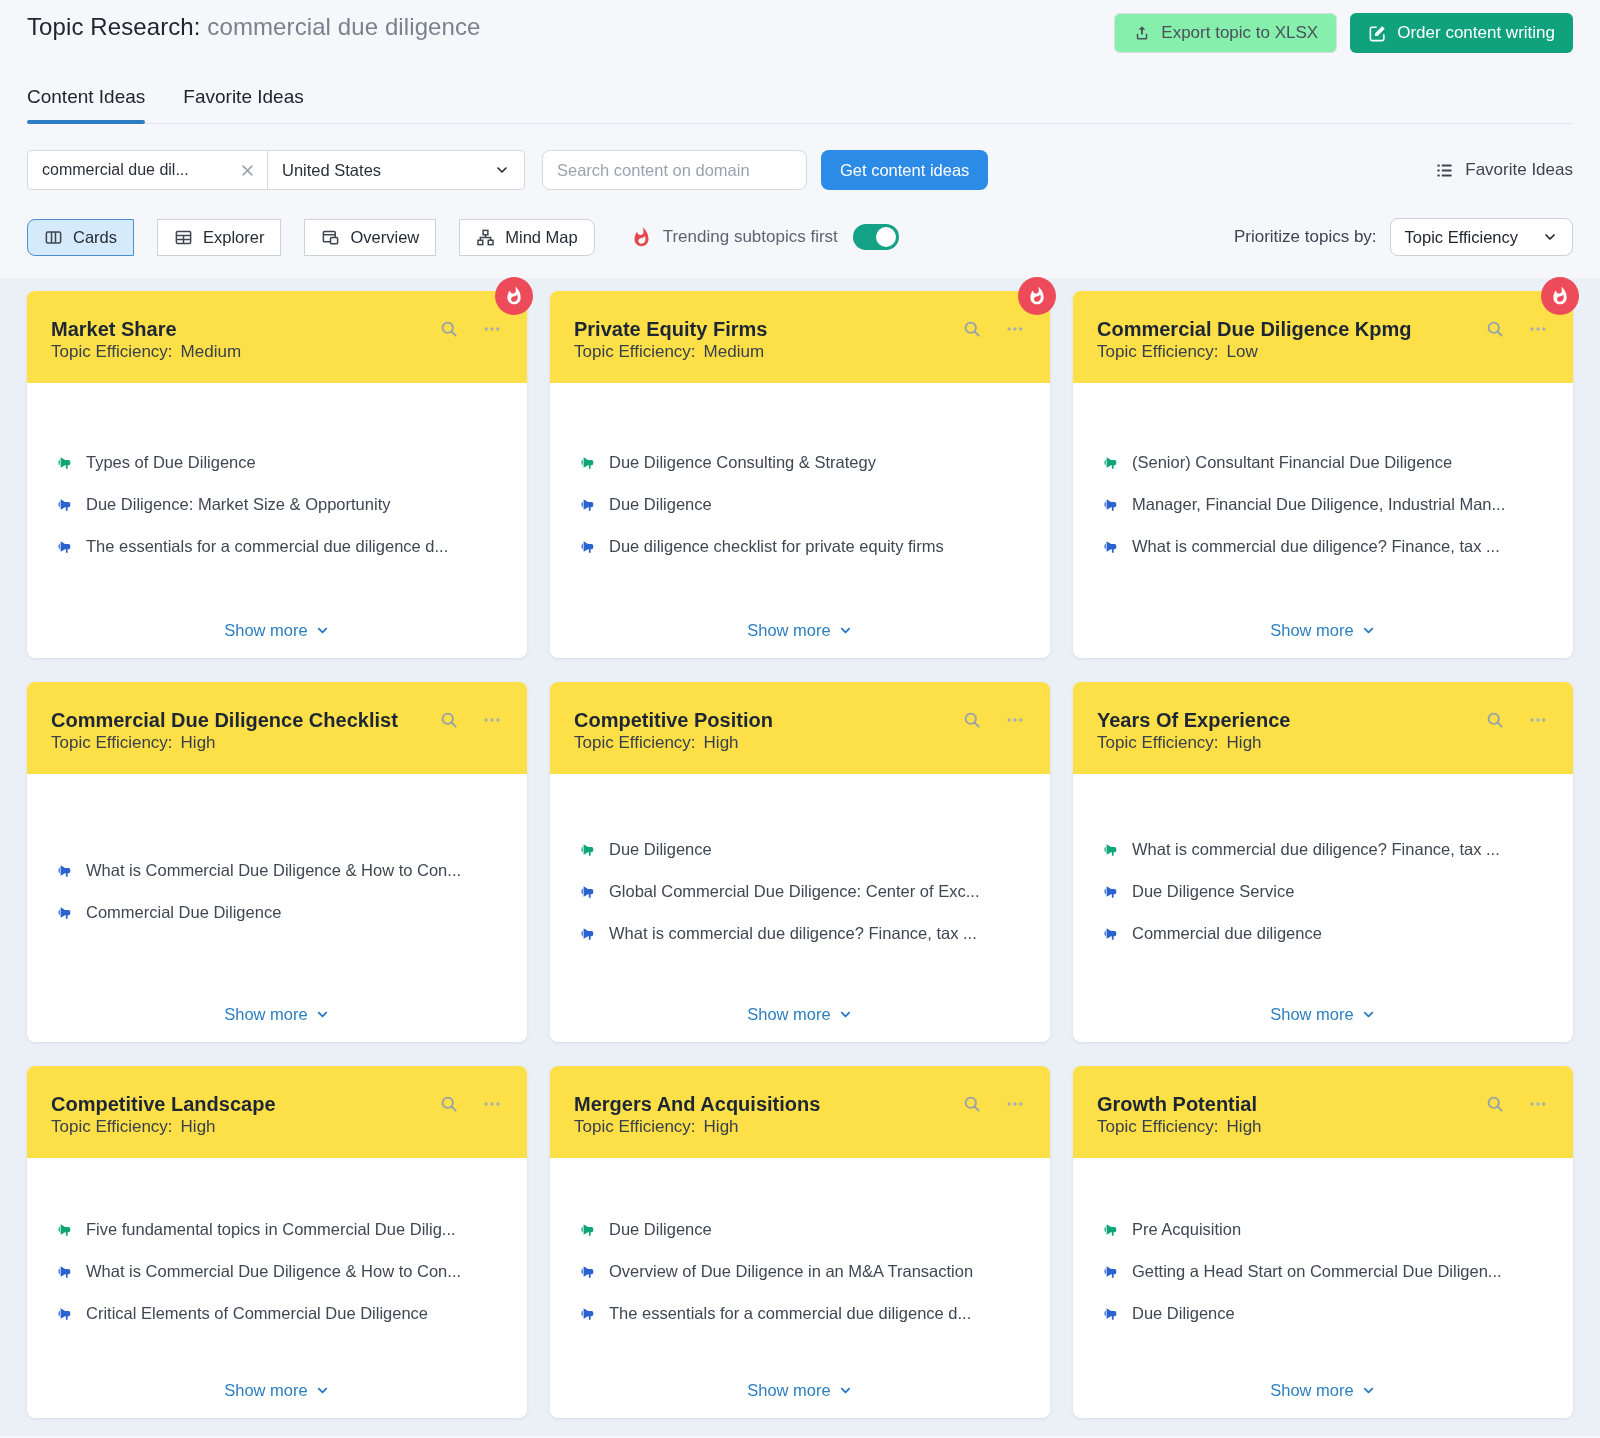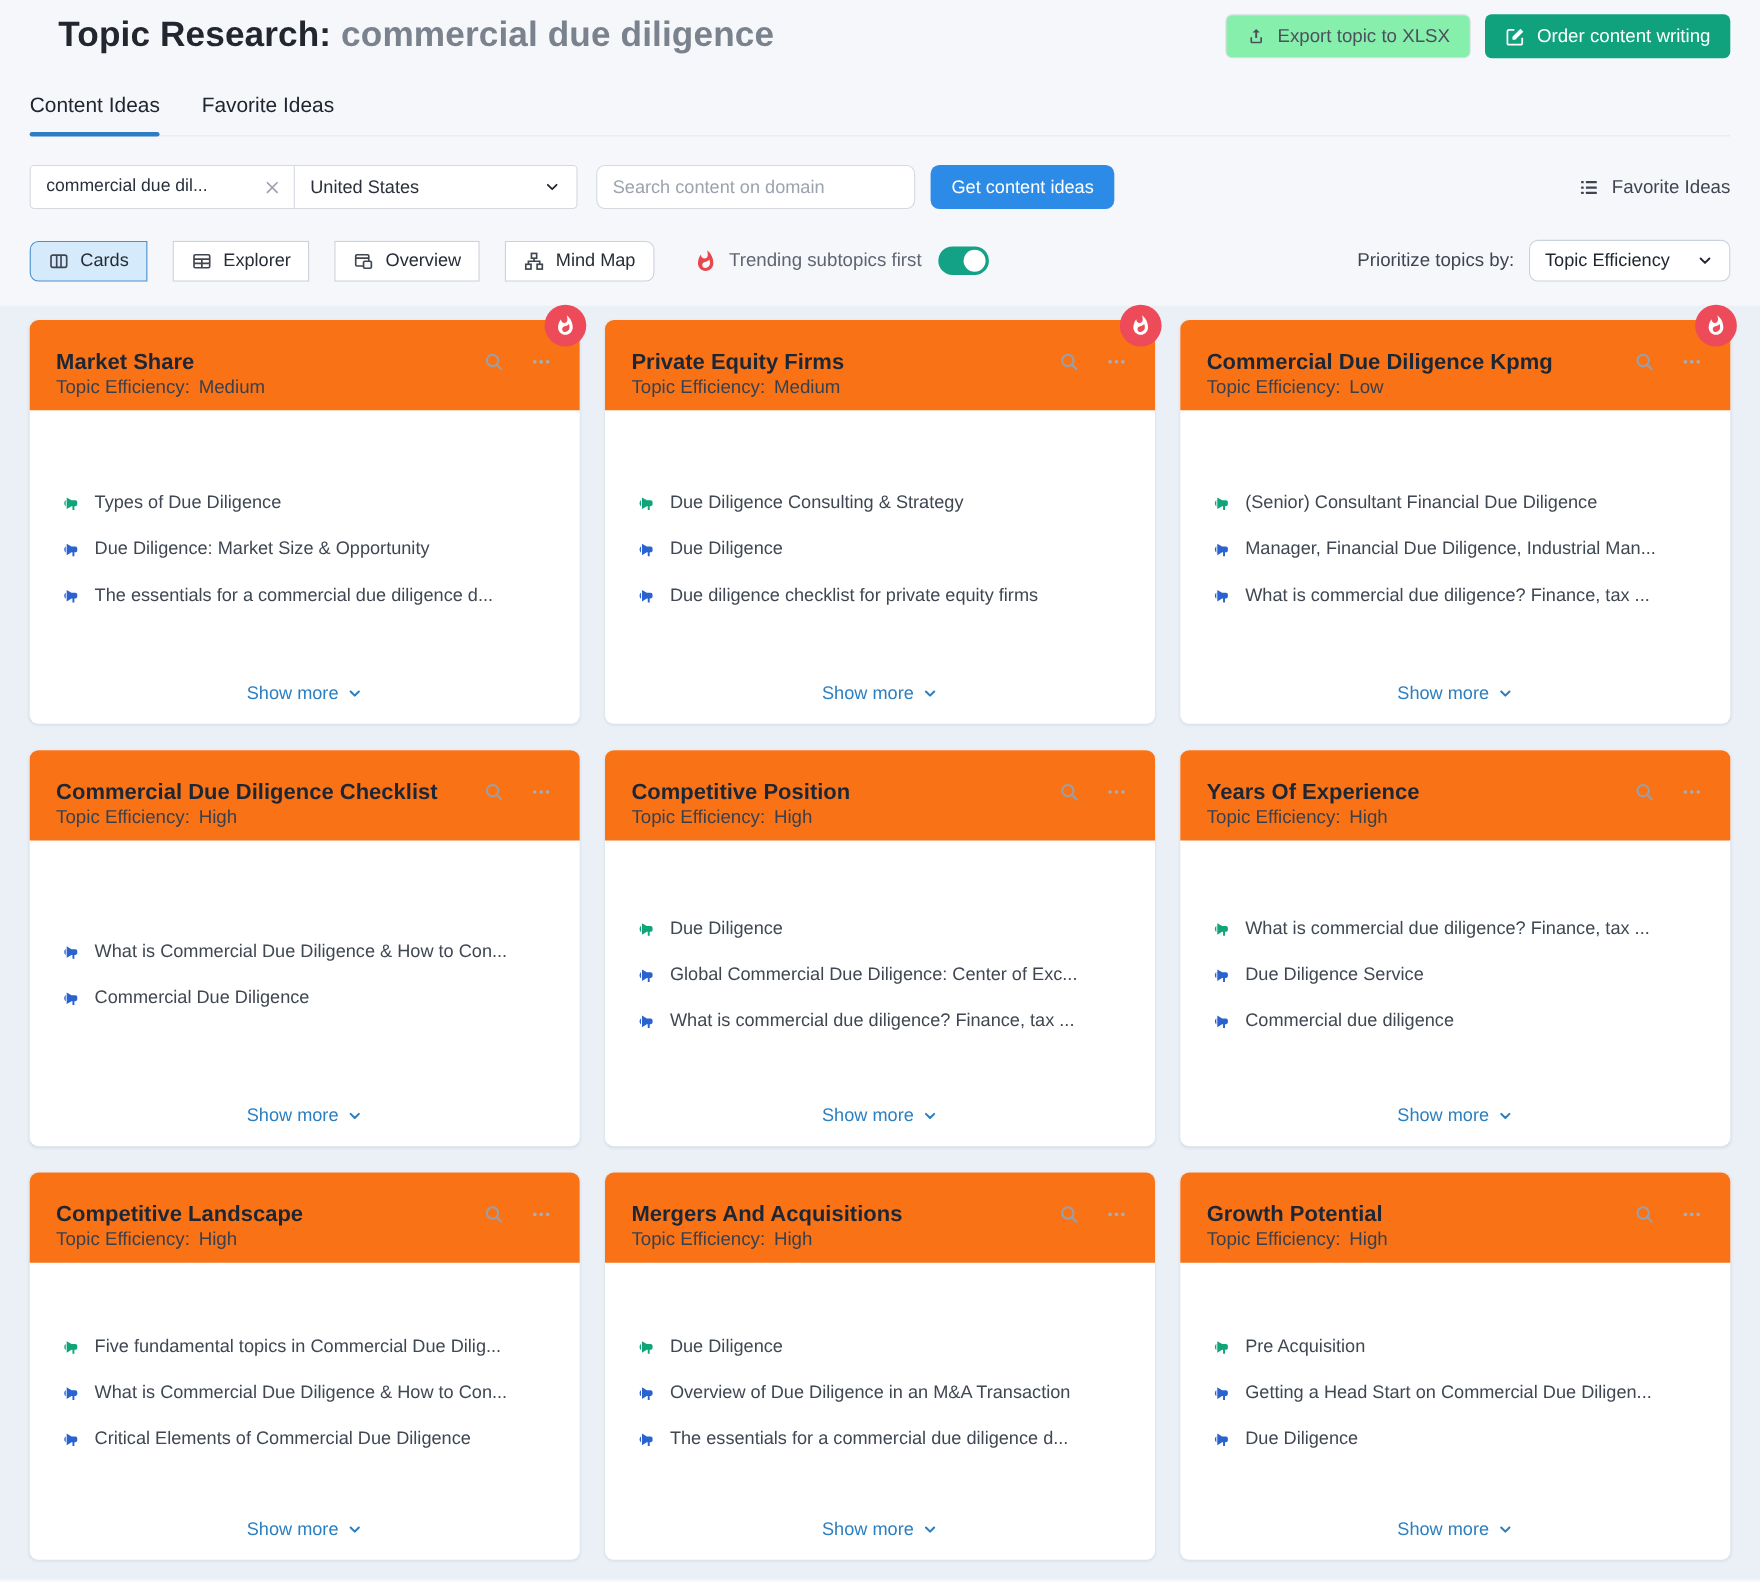--- a/index.html
+++ b/index.html
@@ -1,57 +1,57 @@
 <!DOCTYPE html>
 <html><head>
 <meta charset="utf-8">
 <style>
   * { margin:0; padding:0; box-sizing:border-box; }
   body { font-family:"Liberation Sans", sans-serif; }
   .page { width:1600px; height:1438px; background:#F6F7FB; overflow:hidden; position:relative; }
 
   .topbar { padding:0 27px; }
   .title-row { display:flex; justify-content:space-between; align-items:flex-start; padding-top:13px; }
-  .page-title { font-size:32px; font-weight:700; color:#21262F; letter-spacing:.1px;margin-left:26px; }
+  .page-title { font-size:24px; font-weight:400; color:#21262F; letter-spacing:.1px; }
   .page-title .query { color:#7A828D; }
   .actions { display:flex; gap:13px; }
   .btn { display:flex; align-items:center; gap:10px; height:40px; border-radius:6px; border:none; cursor:pointer; font-family:inherit; font-size:17px; padding:0 18px; }
   .btn-export { background:#86efac; border:1px solid #DBDEE3; color:#4B515C; }
   .btn-order { background:#0FA27D; color:#FFFFFF; font-weight:500; }
 
   .tabs { display:flex; gap:38px; margin-top:33px; border-bottom:1px solid #E4E8EE; }
   .tab { font-size:19px; font-weight:500; color:#20262F; padding-bottom:15px; position:relative; cursor:pointer; }
   .tab.active::after { content:""; position:absolute; left:0; right:0; bottom:-1px; height:4px; background:#2E7CC3; border-radius:2px; }
 
   .filters { display:flex; align-items:center; margin-top:26px; }
   .combo { display:flex; height:40px; background:#FFF; border:1px solid #D4D9E0; border-radius:4px; }
   .kw-field { width:240px; display:flex; align-items:center; justify-content:space-between; padding:0 12px 0 14px; border-right:1px solid #D4D9E0; font-size:16px; color:#2A303B; cursor:text; }
   .country-select { width:256px; display:flex; align-items:center; justify-content:space-between; padding:0 14px; font-size:16.5px; color:#2A303B; cursor:pointer; }
-  .domain-field { margin-left:17px; width:290px; height:40px; border:1px solid #D4D9E0; border-radius:8px; background:#FFF; font-size:16.5px; color:#3A414D; padding:0 14px; font-family:inherit; }
+  .domain-field { margin-left:17px; width:265px; height:40px; border:1px solid #D4D9E0; border-radius:8px; background:#FFF; font-size:16.5px; color:#3A414D; padding:0 14px; font-family:inherit; }
   .domain-field::placeholder { color:#9CA3AF; }
   .btn-get { margin-left:14px; height:40px; background:#2D8BE8; color:#FFF; border-radius:8px; font-size:16.5px; font-weight:500; padding:0 19px; border:none; cursor:pointer; font-family:inherit; }
   .fav-link { margin-left:auto; display:flex; align-items:center; gap:11px; color:#3E4450; font-size:17px; cursor:pointer; }
 
   .viewbar { display:flex; align-items:center; margin-top:28px; }
   .segmented { display:flex;gap:24px; }
   .seg { display:flex; align-items:center; gap:10px; height:37px; padding:0 16px; background:#FFF; border:1px solid #CBD2DA; margin-left:-1px; font-size:16.5px; color:#262C36; cursor:pointer; }
   .seg:first-child { border-radius:8px 0 0 8px; margin-left:0; }
   .seg:last-child { border-radius:0 8px 8px 0; }
   .seg.active { background:#D5EAFA; border-color:#4A90CE; position:relative; z-index:1; }
   .trending { margin-left:36px; display:flex; align-items:center; gap:11px; color:#5E6571; font-size:17px; }
   .toggle { width:46px; height:26px; border-radius:13px; background:#14A287; position:relative; cursor:pointer; margin-left:4px; }
   .toggle .knob { position:absolute; top:3px; right:3px; width:20px; height:20px; border-radius:50%; background:#FFF; }
   .prioritize { margin-left:auto; display:flex; align-items:center; gap:13px; color:#3E4450; font-size:17px; }
   .dropdown { height:38px; background:#FFF; border:1px solid #CBD2DA; border-radius:8px; padding:0 14px; display:flex; align-items:center; gap:24px; color:#20262F; font-weight:500; font-size:16.5px; cursor:pointer; }
 
   .grid-section { margin-top:22px; background:#EBF0F7; padding:13px 27px 24px; height:1158px; }
   .grid { display:grid; grid-template-columns:repeat(3,1fr); column-gap:23px; row-gap:24px; grid-template-rows:367px 360px 352px; }
 
   .card { position:relative; background:#FFF; border-radius:8px; box-shadow:0 1px 3px rgba(23,43,77,.10); display:flex; flex-direction:column; }
-  .card-head { background:#f97316; border-radius:8px 8px 0 0; padding:25px 24px 11px; }
+  .card-head { background:#fde047; border-radius:8px 8px 0 0; padding:25px 24px 21px; }
   .title-line { display:flex; align-items:flex-start; }
   .card-title { font-size:20px; font-weight:700; color:#1D2634; line-height:1.3; flex:1; padding-right:10px; }
   .head-actions { display:flex; gap:22px; align-items:center; margin-top:3px; }
   .icon-btn { background:none; border:none; cursor:pointer; padding:0; display:flex; color:#97A0AC; }
   .eff-line { font-size:17px; color:#39404C; display:flex; gap:8px; }
   .card-body { flex:1; display:flex; flex-direction:column; padding:4px 24px 14px; min-height:0; }
   .items { flex:1; display:flex; flex-direction:column; justify-content:center; gap:21px; }
   .item { display:flex; align-items:center; gap:14px; font-size:16.5px; color:#3F4752; white-space:nowrap; overflow:hidden; cursor:pointer; }
   .item svg { flex-shrink:0; }
   .show-more { align-self:center; display:flex; align-items:center; gap:7px; color:#2B7FC1; font-size:16.5px; font-weight:500; margin-bottom:4px; background:none; border:none; cursor:pointer; font-family:inherit; }

